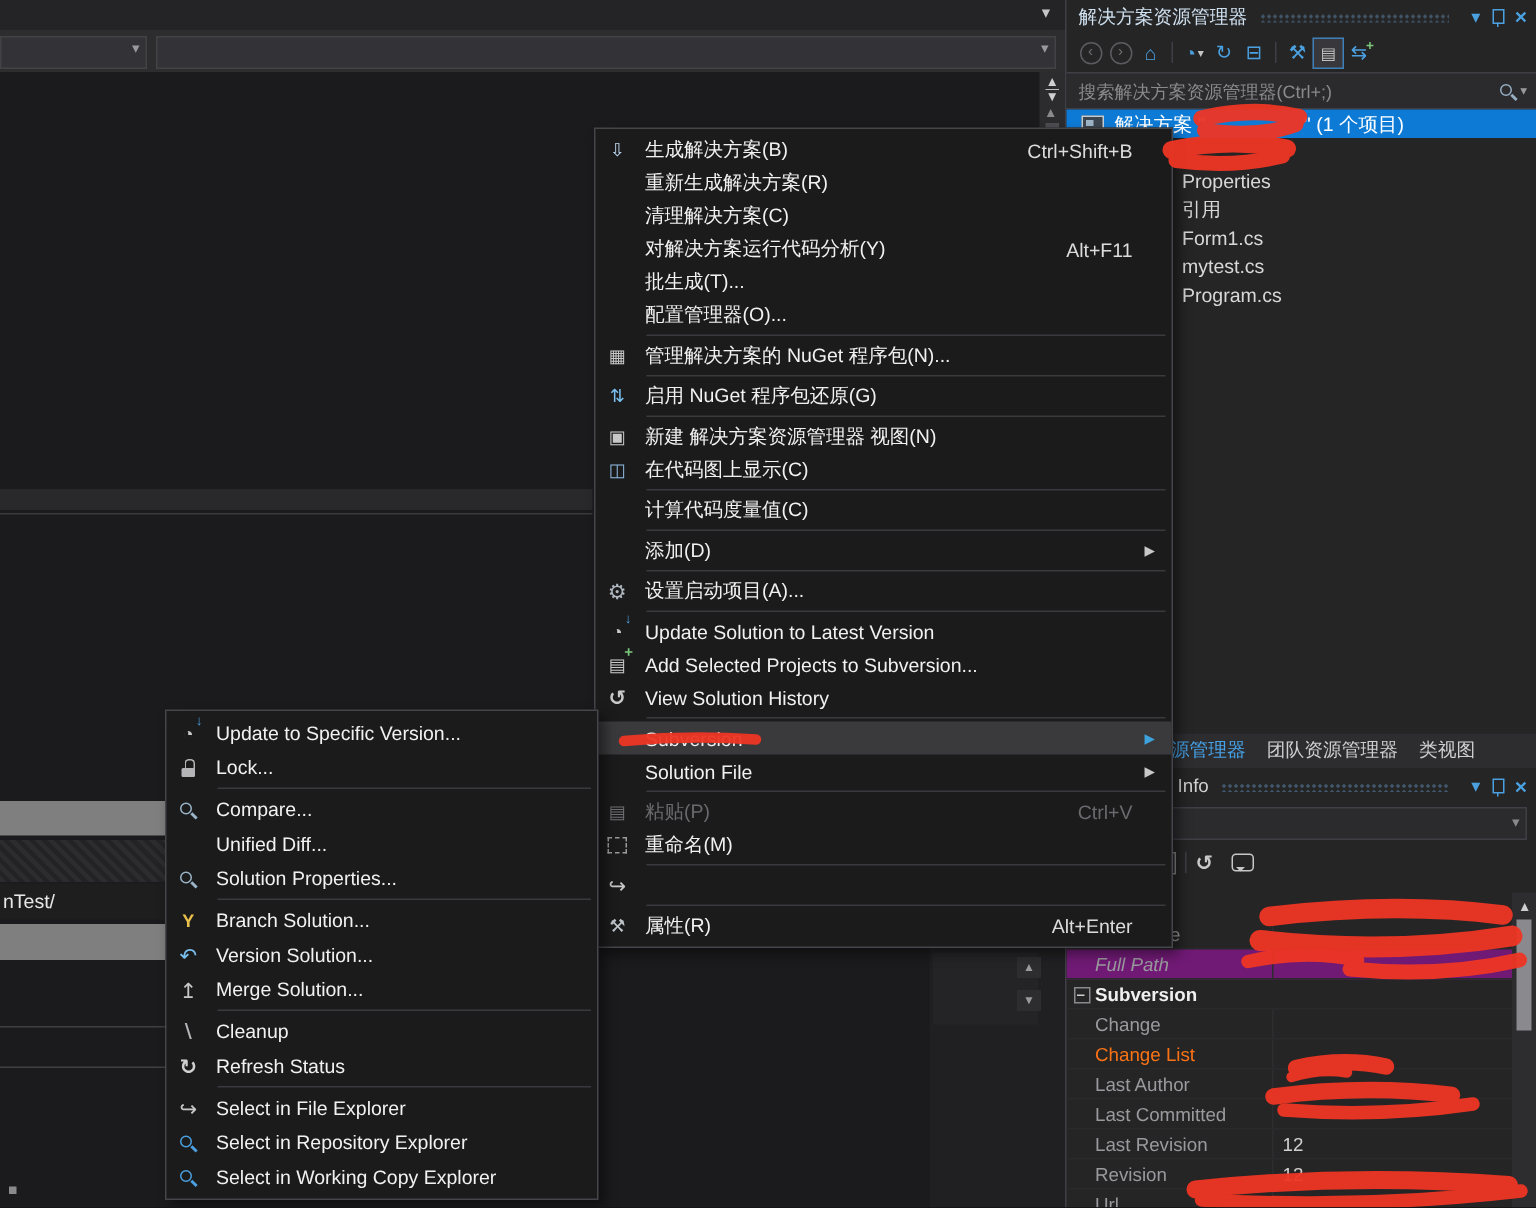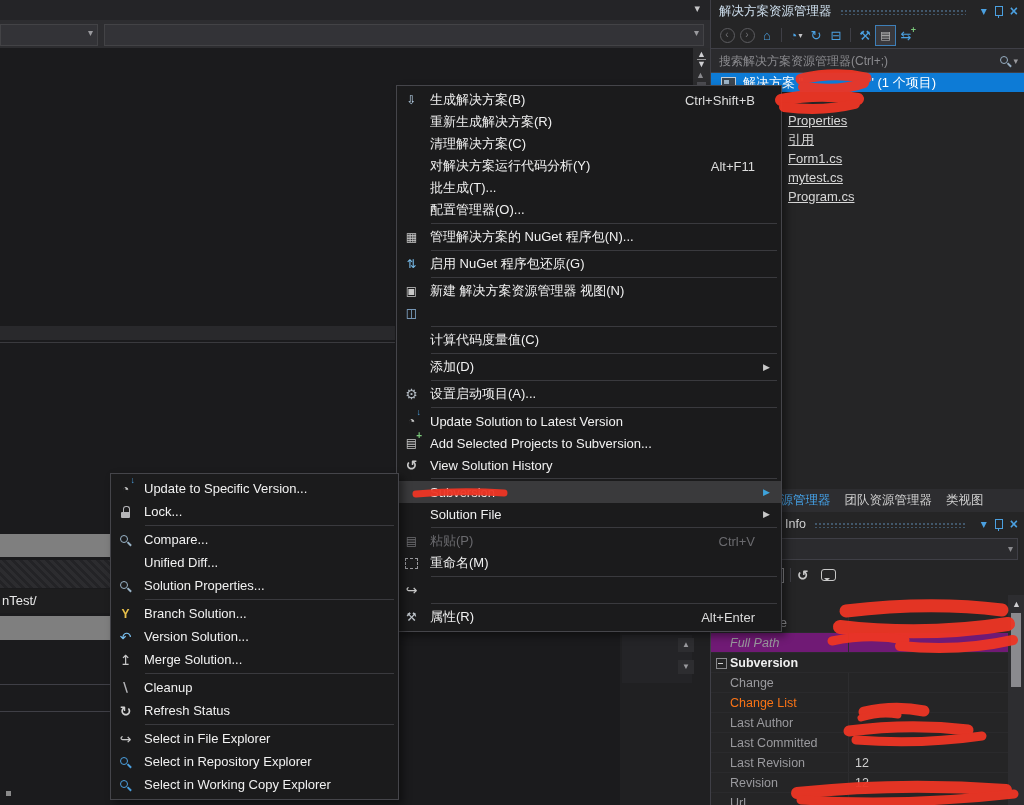--- a/index.html
+++ b/index.html
@@ -72,21 +72,21 @@
   .mag::before{content:"";position:absolute;left:1px;top:1px;width:6px;height:6px;border:1.5px solid #97aec2;border-radius:50%;}
   .mag::after{content:"";position:absolute;left:8px;top:9px;width:5px;height:1.5px;background:#97aec2;transform:rotate(45deg);}
   .se-search .caret{color:#9a9a9e;font-size:9px;}
 
   .tree{font-size:13px;}
   .tree-row{height:19px;display:flex;align-items:center;white-space:nowrap;color:#d8d8d8;}
   .tree-row.selected{background:#0d7bd6;color:#fff;}
   .sol-icon{width:13px;height:10px;border:1px solid #c4cdd6;background:#3c4650;margin:0 7px 0 10px;flex:none;position:relative;}
   .sol-icon::after{content:"";position:absolute;left:2px;top:2px;width:5px;height:4px;background:#9fb6c9;}
   .redact-gap{display:inline-block;width:66px;}
-  .tree-item{padding-left:77px;text-decoration:underline;}
+  .tree-item{padding-left:77px;}
 
   .se-tabs{left:710px;top:489px;width:314px;height:23px;background:#2d2d30;display:flex;align-items:center;padding-left:8px;box-sizing:border-box;}
   .se-tab{color:#cfcfcf;font-size:12.5px;margin-right:14px;white-space:nowrap;}
   .se-tab.active{color:#45a2e8;}
 
   
   .info-panel{left:710px;top:512px;width:314px;height:293px;background:#252526;border-left:1px solid #3f3f46;box-sizing:border-box;}
   .info-head{display:flex;align-items:center;height:24px;padding:0 6px 0 8px;}
   .info-title{color:#d0d0d0;font-size:12.5px;white-space:nowrap;}
   .info-combo{position:relative;margin:2px 6px 0 7px;height:20px;background:#2b2b2e;border:1px solid #3f3f46;
@@ -415,20 +415,21 @@
       </div>
       <div class="menu-sep"></div>
       <div class="menu-item">
         <span class="mi ic-new-view"></span>
         <span class="mi-label">新建 解决方案资源管理器 视图(N)</span>
         <span class="mi-shortcut"></span>
         <span class="mi-arrow" style="visibility: hidden;">▶</span>
       </div>
       <div class="menu-item">
         <span class="mi ic-code-map"></span>
+        <span class="mi-label">在代码图上显示(C)</span>
         <span class="mi-shortcut"></span>
         <span class="mi-arrow" style="visibility: hidden;">▶</span>
       </div>
       <div class="menu-sep"></div>
       <div class="menu-item">
         <span class="mi"></span>
         <span class="mi-label">计算代码度量值(C)</span>
         <span class="mi-shortcut"></span>
         <span class="mi-arrow" style="visibility: hidden;">▶</span>
       </div>

